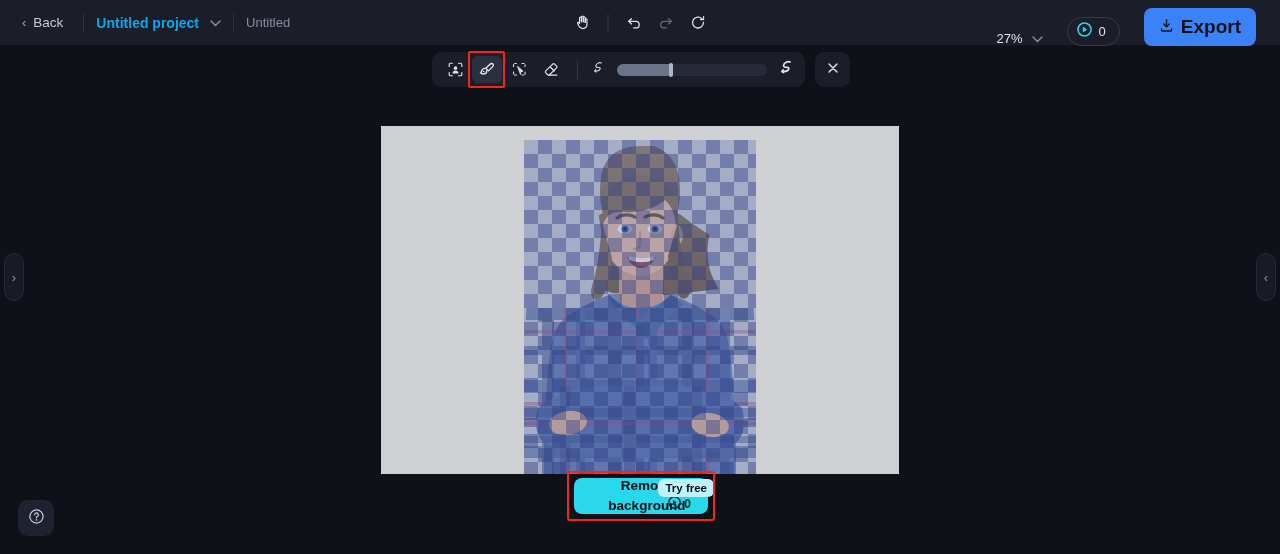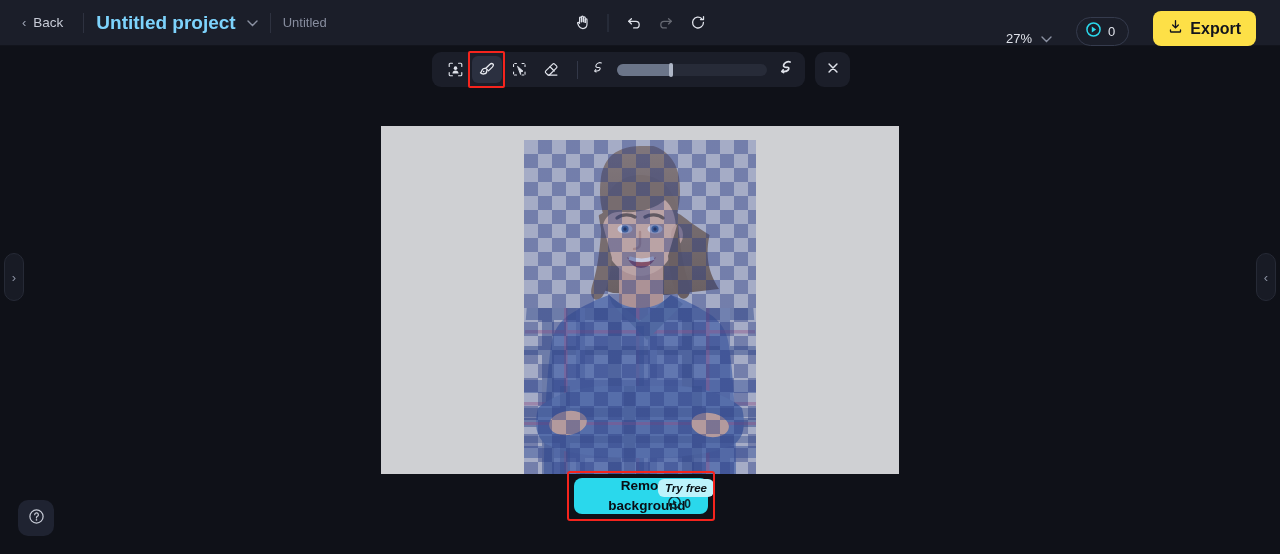--- a/index.html
+++ b/index.html
@@ -19,21 +19,21 @@
     border-bottom: 1px solid #12141c;
   }
   .tb-left { display: flex; align-items: center; padding-left: 14px; gap: 0; }
   .back-btn {
     display: flex; align-items: center; gap: 7px;
     color: #c7cbd6; font-size: 13.5px; cursor: pointer;
     padding: 5px 8px; border-radius: 6px;
   }
   .chev-left { font-size: 13px; color: #9aa0b0; line-height: 1; }
   .vsep { width: 1px; height: 20px; background: #2e3240; margin: 0 12px; }
-  .proj-name { color: #7dd3fc; font-size: 19px; font-weight: 700; cursor: pointer; }
+  .proj-name { color: #0ea5e9; font-size: 14px; font-weight: 700; cursor: pointer; }
   .caret {
     display: inline-block; margin-left: 11px; color: #8b91a2; font-size: 11px;
     cursor: pointer;
   }
   .autosaved { color: #878d9e; font-size: 13px; }
 
   .tb-center {
     position: absolute; left: 50%; transform: translateX(-50%);
     display: flex; align-items: center; gap: 2px;
   }
@@ -56,22 +56,22 @@
   }
   .zoom-ctl .caret2 { color: #8b91a2; font-size: 11px; }
   .credits {
     display: flex; align-items: center; gap: 7px;
     border: 1px solid #353b4d; border-radius: 16px;
     padding: 4px 13px 4px 9px; cursor: pointer;
   }
   .credits-num { color: #dfe2ea; font-size: 13px; }
   .export-btn {
     display: flex; align-items: center; gap: 7px;
-    background: #fde047; color: #12141c;
-    font-size: 16px; font-weight: 700;
+    background: #3b82f6; color: #12141c;
+    font-size: 19px; font-weight: 700;
     border-radius: 8px; padding: 8px 15px; cursor: pointer;
   }
 
   
   .edit-toolbar {
     position: absolute; top: 52px; left: 432px;
     height: 35px; background: #1b1e29; border-radius: 9px;
     display: flex; align-items: center; padding: 0 8px; gap: 2px;
   }
   .tool-btn {
@@ -170,21 +170,20 @@
     position: absolute; right: 17px; top: 17px;
     display: flex; align-items: center; gap: 3px;
   }
   .coin-num { color: #0d2a30; font-size: 12px; font-weight: 700; }
   .tryfree {
     position: absolute; right: -6px; top: 1px;
     background: #bdf3fb; color: #0a1216;
     font-size: 11.5px; font-weight: 700;
     padding: 3px 7px; border-radius: 6px;
     cursor: pointer;
-    font-style: italic;
   }
   .anno-rembg {
     position: absolute; left: -7px; top: -7px;
     width: 148px; height: 50px;
     border: 2.5px solid #f5241d; border-radius: 3px;
     pointer-events: none;
   }
 </style>
 </head>
 <body>

